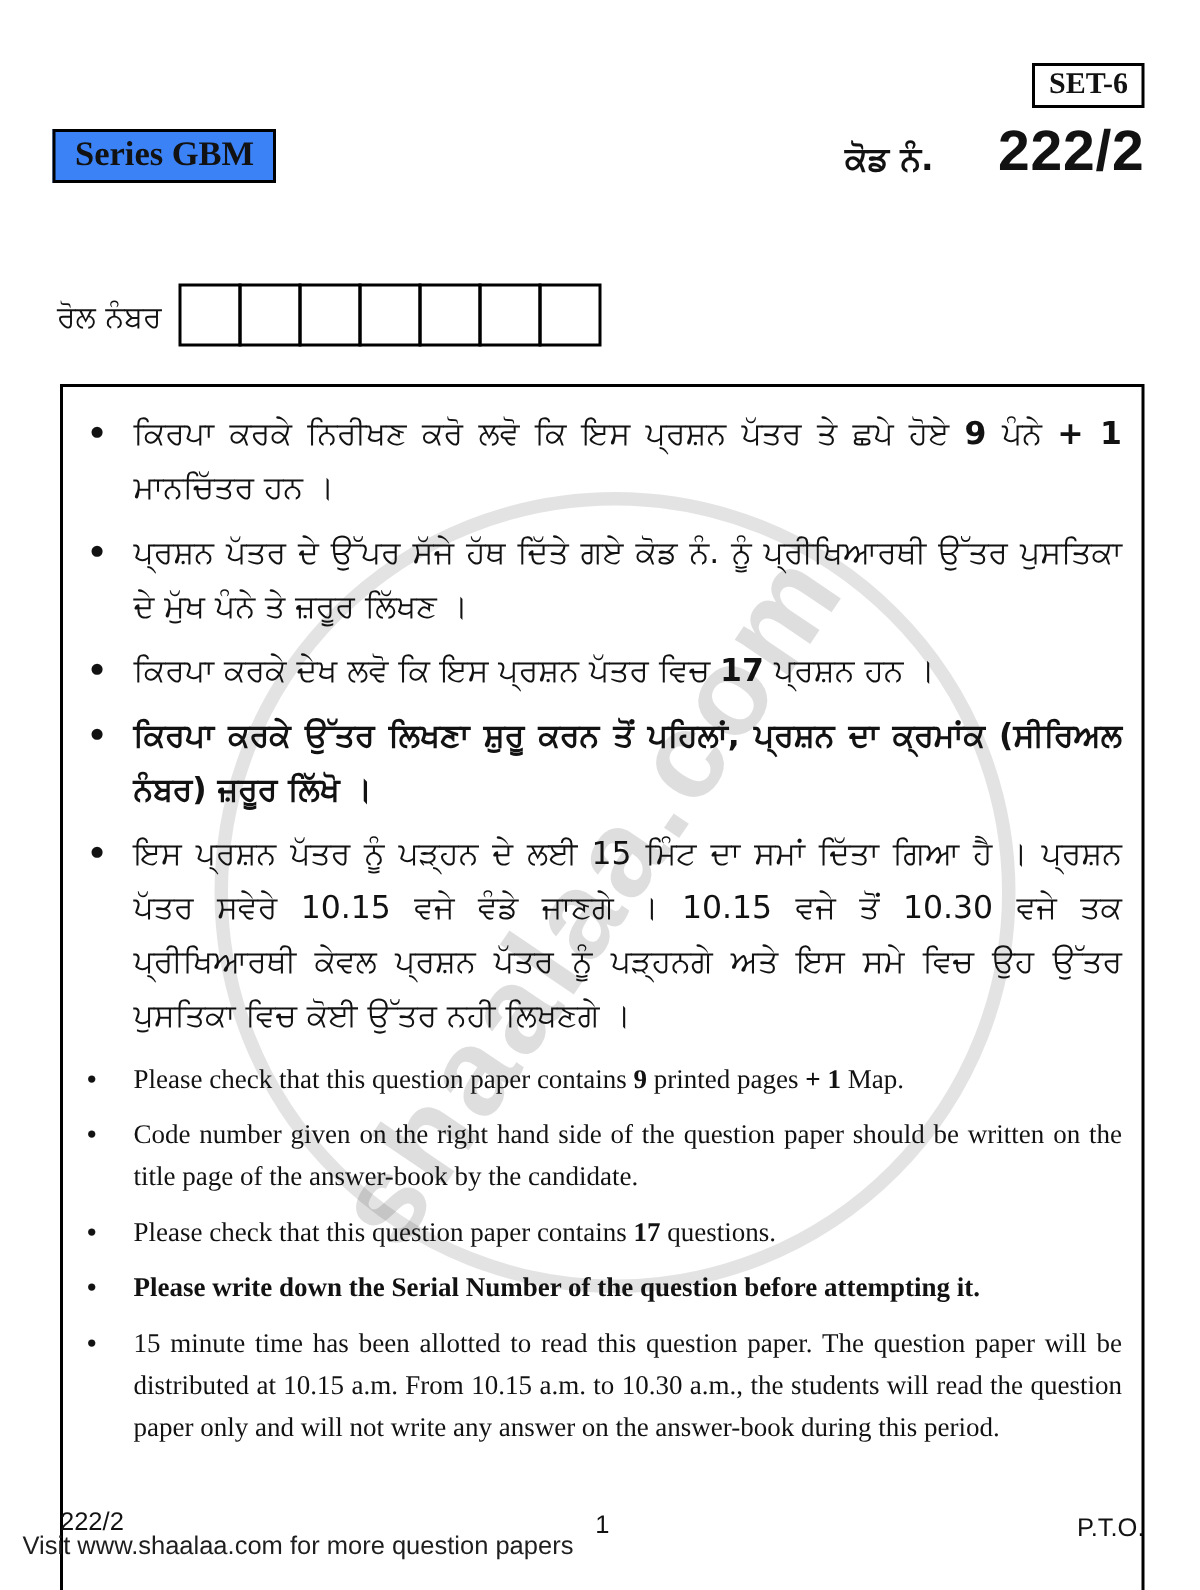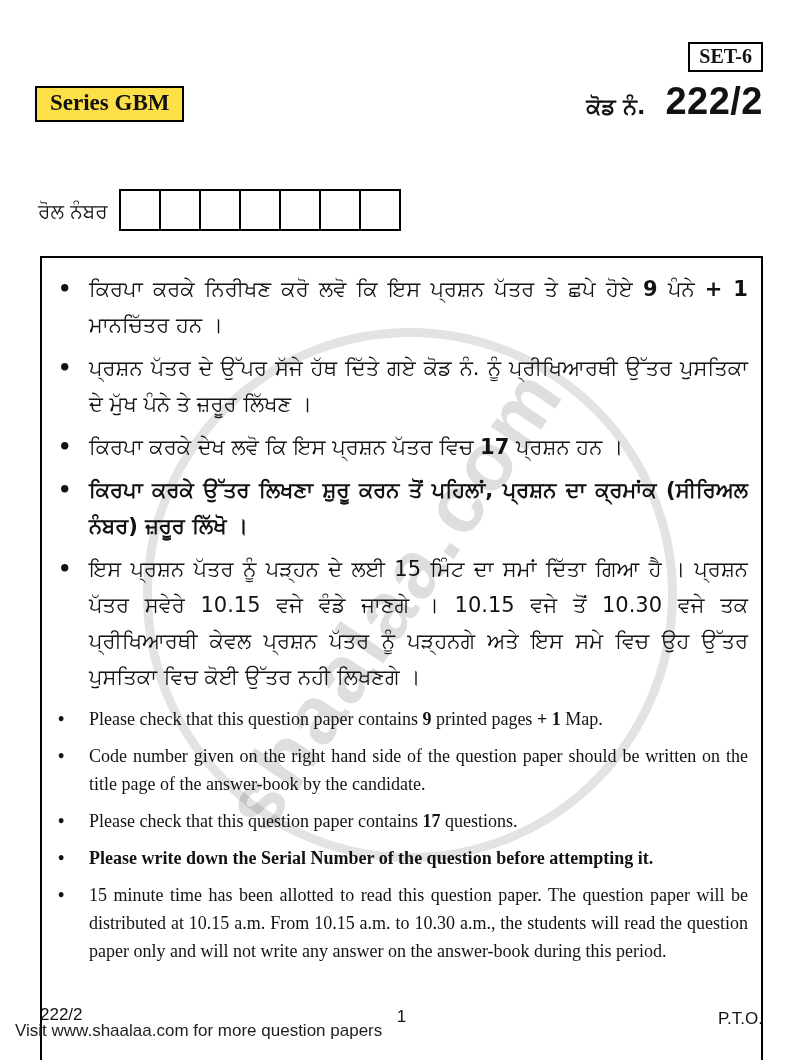--- a/index.html
+++ b/index.html
@@ -23,24 +23,24 @@
     transform:rotate(-56deg);transform-origin:50% 50%;
     white-space:nowrap;
   }
   
   .set-box{
     position:absolute;top:42px;right:37px;border:2px solid #000;
     padding:1px 9px 2px 9px;font-weight:bold;font-size:20px;background:#fff;
   }
   .series-box{
     position:absolute;top:86px;left:35px;border:2px solid #000;
-    padding:2px 13px 4px 13px;font-weight:bold;font-size:23px;background:#fde047;
+    padding:2px 13px 4px 13px;font-weight:bold;font-size:23px;background:#3b82f6;
   }
   .code-row{
-    position:absolute;top:80px;right:37px;display:flex;align-items:baseline;gap:20px;
+    position:absolute;top:80px;right:37px;display:flex;align-items:baseline;gap:43px;
   }
   .code-label{
     font-family:"DejaVu Sans", sans-serif;font-size:22px;font-weight:600;
   }
   .code-number{
     font-family:"Liberation Sans", sans-serif;font-size:38px;font-weight:bold;letter-spacing:0.5px;
   }
   .candidates-box{
     position:absolute;top:138px;right:36px;width:293px;border:2px solid #000;
     padding:5px 8px 7px 8px;background:#fff;

